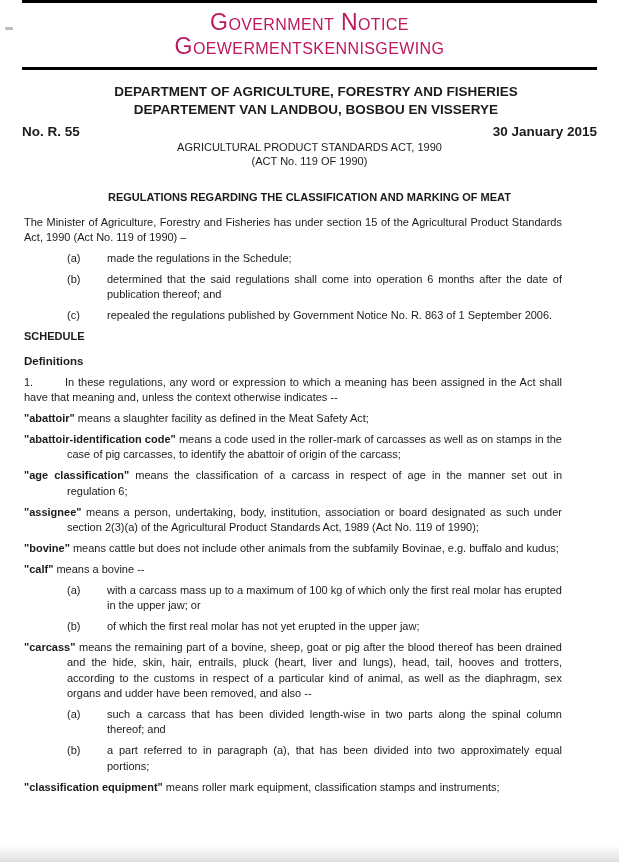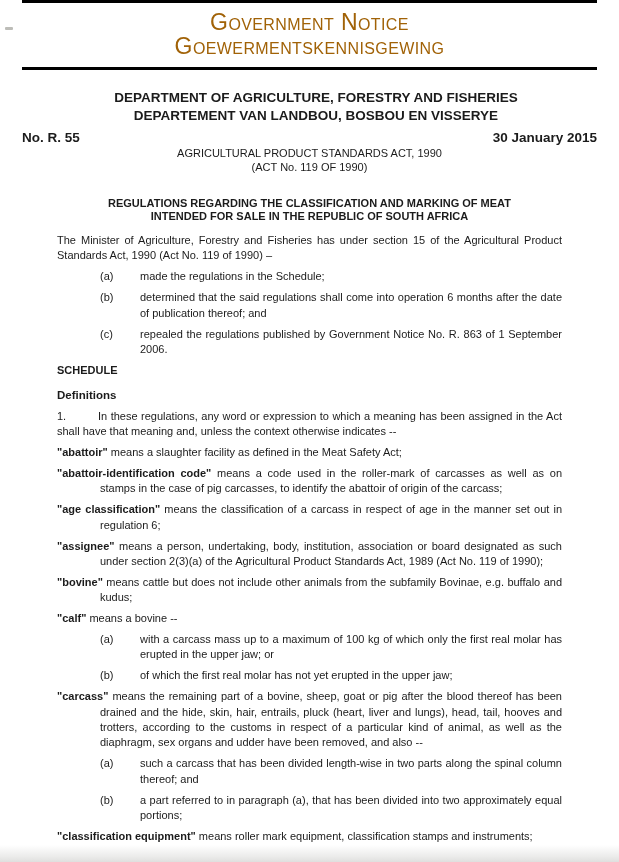--- a/index.html
+++ b/index.html
@@ -13,29 +13,29 @@
     overflow:hidden;
   }
   
   .header-row { position:relative; margin:0 22px; padding-top:8px; height:15px; font-size:11.5px; line-height:15px; }
   .journal { position:absolute; left:0; right:0; text-align:center; font-weight:bold; letter-spacing:0.3px; }
   .issue-block { position:absolute; right:0; top:8px; white-space:nowrap; }
   .issue-no { font-weight:normal; }
   .page-no { font-weight:bold; margin-left:13px; }
   .rule { border-top:3px solid #000; margin:0 22px; height:0; }
   .rule-top { margin-top:0; }
-  .banner { text-align:center; font-variant:small-caps; font-size:23px; line-height:24px; letter-spacing:0.4px; margin-top:7px; color:#a16207; }
+  .banner { text-align:center; font-variant:small-caps; font-size:23px; line-height:24px; letter-spacing:0.4px; margin-top:7px; color:#be185d; }
   .rule-banner { margin-top:9px; }
   
-  .dept { margin-top:19px; text-align:center; font-weight:bold; font-size:13.5px; line-height:18px;padding-left:13px; }
+  .dept { margin-top:13px; text-align:center; font-weight:bold; font-size:13.5px; line-height:18px;padding-left:13px; }
   .meta-row { display:flex; justify-content:space-between; margin:5px 22px 0 22px; font-weight:bold; font-size:13.5px; line-height:16px;gap:32px; }
   .act { margin-top:0; text-align:center; font-size:11px; line-height:14px; }
   .regtitle { margin-top:23px; text-align:center; font-weight:bold; font-size:11px; line-height:12.5px; }
   
-  .body { margin:11px 57px 0 57px; font-size:11px; line-height:15.4px; text-align:justify; }
+  .body { margin:11px 57px 0 24px; font-size:11px; line-height:15.4px; text-align:justify; }
   .para { margin:0 0 5.5px 0; }
   .sub { display:flex; margin:0 0 5.5px 43px; }
   .sub .lbl { flex:0 0 40px; }
   .sub .txt { flex:1; text-align:justify; }
   .schedule-h { font-weight:bold; margin:2px 0 10px 0; }
   .defs-h { font-weight:bold; margin:0 0 5px 0; font-size:11.5px; }
   .clause .num { display:inline-block; width:41px; }
   .def { margin:0 0 5.5px 0; padding-left:43px; text-indent:-43px; }
   .term { font-weight:bold; }
   
@@ -70,21 +70,20 @@
     <span>30 January 2015</span>
   </div>
 
   <div class="act">
     <div>AGRICULTURAL PRODUCT STANDARDS ACT, 1990</div>
     <div>(ACT No. 119 OF 1990)</div>
   </div>
 
   <div class="regtitle">
     <div>REGULATIONS REGARDING THE CLASSIFICATION AND MARKING OF MEAT</div>
-    <div>INTENDED FOR SALE IN THE REPUBLIC OF SOUTH AFRICA</div>
   </div>
 
   <div class="body">
 
     <p class="para">The Minister of Agriculture, Forestry and Fisheries has under section 15 of the Agricultural Product Standards Act, 1990 (Act No. 119 of 1990) –</p>
 
     <div class="sub">
       <span class="lbl">(a)</span>
       <span class="txt">made the regulations in the Schedule;</span>
     </div>

